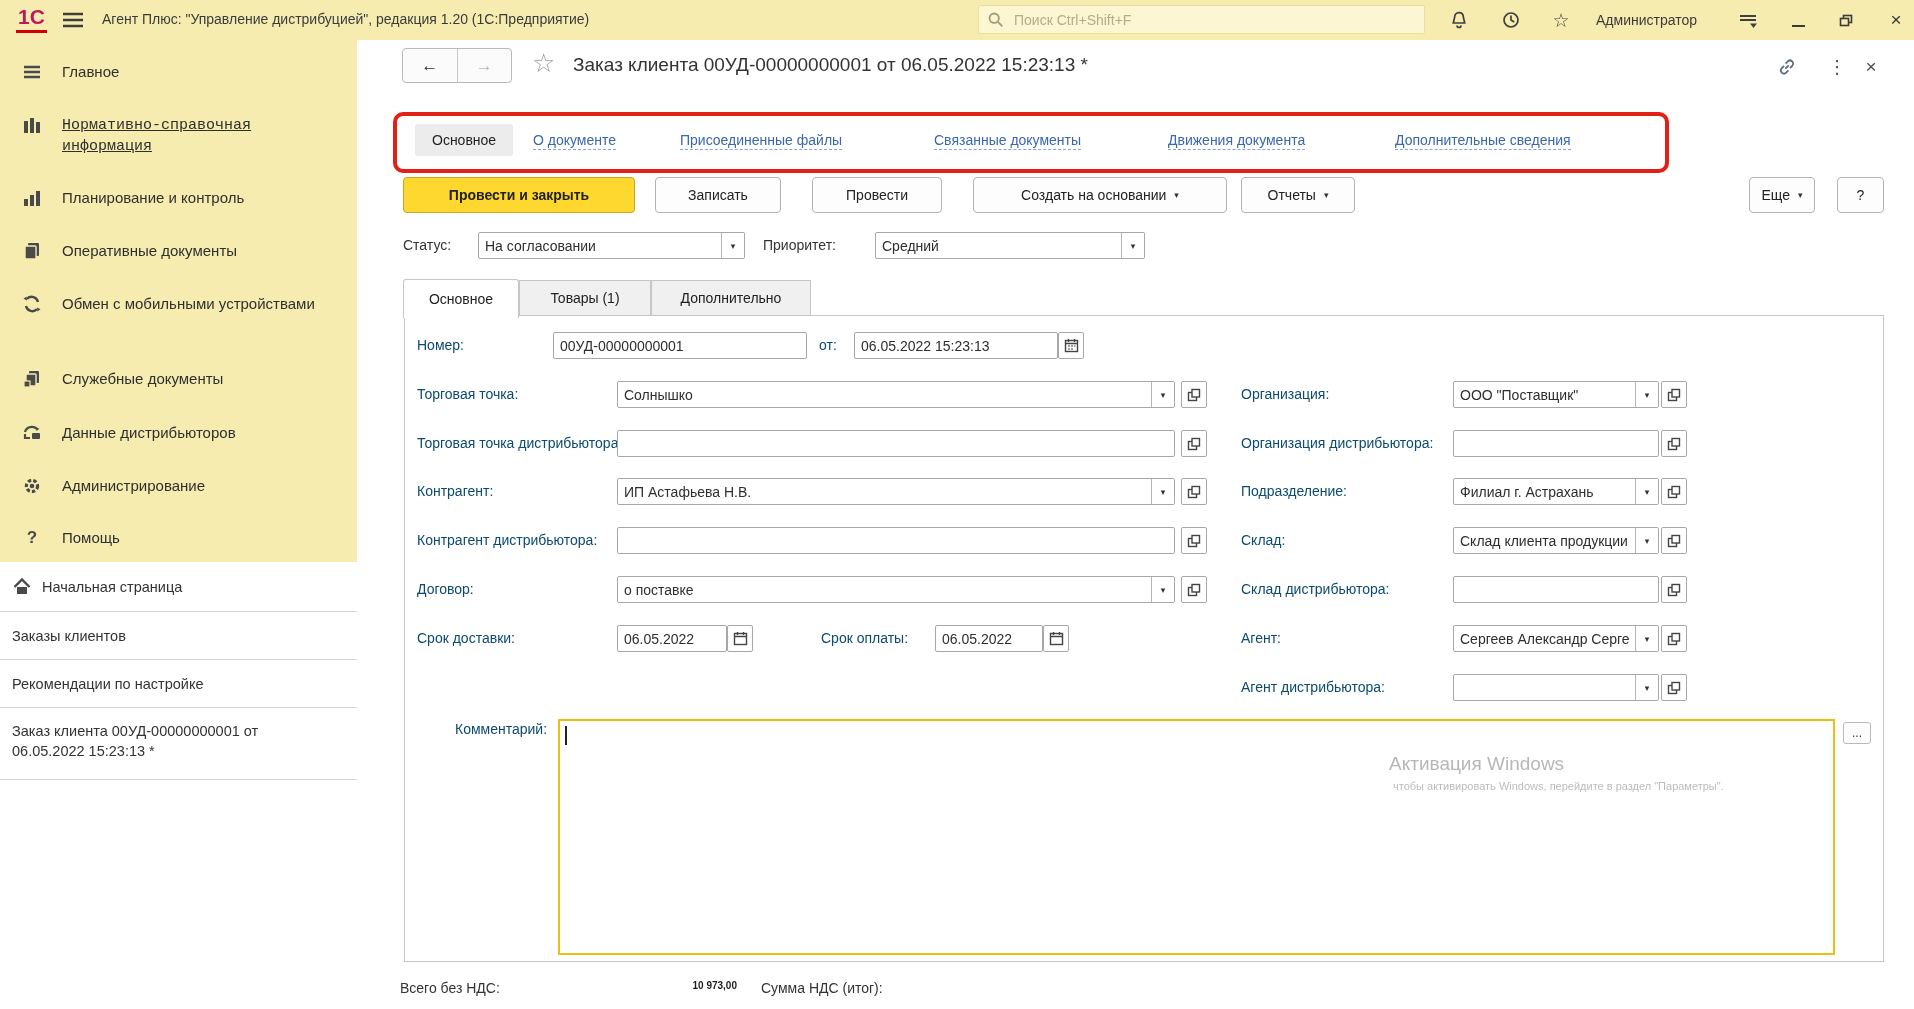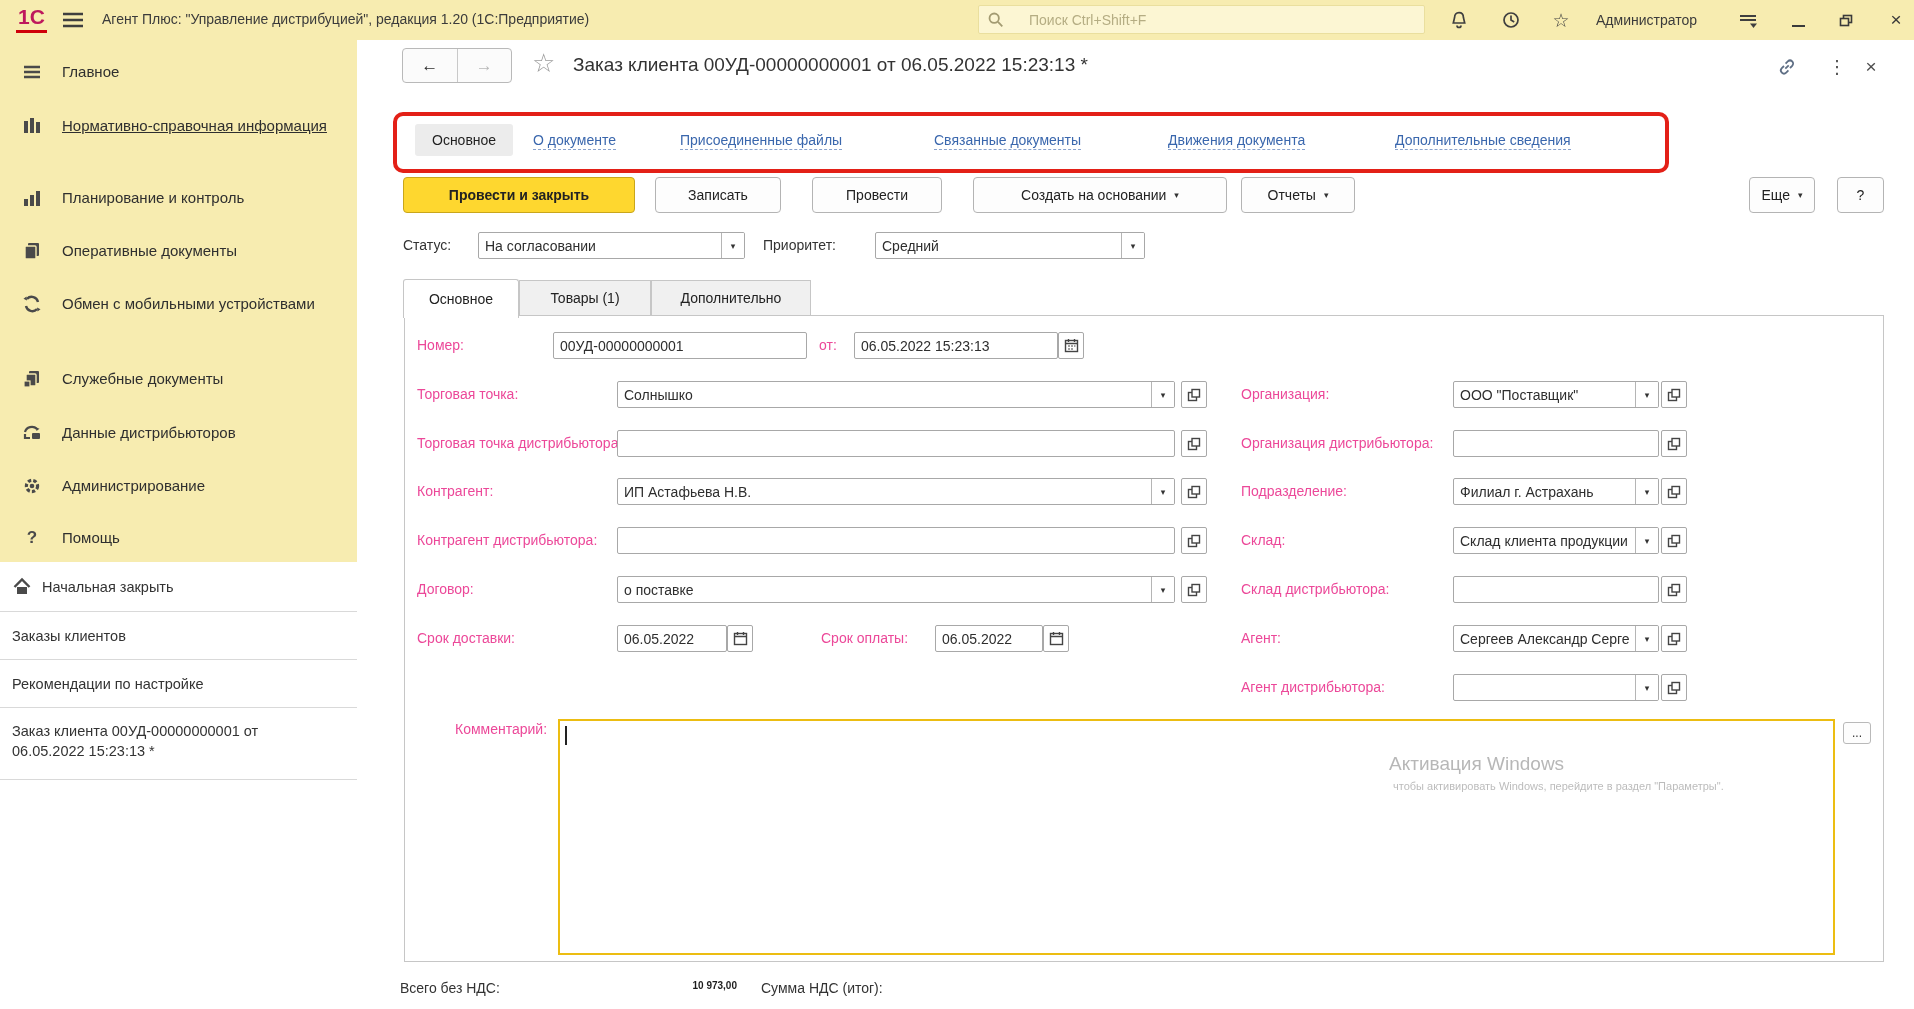--- a/index.html
+++ b/index.html
@@ -7,35 +7,35 @@
        font-family:"Liberation Sans","DejaVu Sans",sans-serif;color:#2e2e2e;}
   
   .topbar{position:absolute;left:0;top:0;width:1914px;height:40px;background:#f7ecb0;}
   .logo{position:absolute;left:16px;top:5px;font-size:21px;font-weight:bold;color:#be185d;
         border-bottom:3px solid #cf0009;padding:0 2px 1px 2px;line-height:24px;}
   .tb-burger{position:absolute;left:62px;top:10px;width:22px;height:20px;}
   .tb-title{position:absolute;left:102px;top:11px;font-size:14px;color:#3b3b3b;white-space:nowrap;}
   .search{position:absolute;left:978px;top:5px;width:447px;height:29px;background:#fcf6d3;
           border:1px solid #eadf9e;border-radius:2px;display:flex;align-items:center;box-sizing:border-box;}
   .search svg{margin-left:8px;}
-  .search input{border:none;outline:none;background:transparent;font-size:14px;margin-left:22px;width:380px;
+  .search input{border:none;outline:none;background:transparent;font-size:14px;margin-left:7px;width:380px;
                 color:#c2410c;font-family:inherit;}
   .search input::placeholder{color:#b5ad83;}
   .tbicon{position:absolute;top:9px;width:22px;height:22px;display:flex;align-items:center;justify-content:center;}
   .tb-user{position:absolute;left:1596px;top:12px;font-size:14px;color:#3b3b3b;}
   .winbtn{position:absolute;top:8px;width:24px;height:24px;display:flex;align-items:center;justify-content:center;
           color:#3a3a3a;font-size:17px;}
   .minbar{width:13px;height:2px;background:#3a3a3a;margin-top:12px;}
   
   .sidebar{position:absolute;left:0;top:40px;width:357px;height:969px;background:#fff;}
   .side-menu{position:absolute;left:0;top:0;width:357px;height:522px;background:#f7ecb0;}
   .mi{position:absolute;left:0;width:357px;display:flex;align-items:flex-start;cursor:pointer;}
   .mico{position:absolute;left:20px;top:0;width:24px;height:22px;display:flex;align-items:center;justify-content:center;}
   .mlabel{display:block;margin-left:62px;width:275px;font-size:15px;line-height:21px;color:#2f2f2f;}
-  .mlabel.u{text-decoration:underline;}
+  .mlabel.u{text-decoration:underline;font-family:Liberation Mono, monospace;}
   .qmark{font-size:17px;font-weight:bold;color:#4a4a4a;}
   .pages{position:absolute;left:0;top:522px;width:357px;}
   .pg{position:relative;border-bottom:1px solid #d9d9d9;font-size:14.5px;color:#333;display:flex;
       align-items:center;box-sizing:border-box;padding-left:12px;cursor:pointer;background:#fff;}
   .pg .pglabel{line-height:20px;}
   .pghome{height:50px;}
   .pgrow{height:48px;}
   .pgdoc{height:72px;align-items:flex-start;padding-top:13px;}
   .pgdoc .pglabel{width:290px;}
   .homeico{margin-right:10px;display:flex;}
@@ -65,21 +65,21 @@
        align-items:center;font-size:14px;box-sizing:border-box;padding-left:6px;overflow:hidden;}
   .fval{white-space:nowrap;overflow:hidden;flex:1;}
   .dbtn{width:22px;align-self:stretch;border-left:1px solid #b5b5b5;display:flex;align-items:center;
         justify-content:center;background:#fff;cursor:pointer;flex:none;}
   .sqbtn{position:absolute;width:26px;height:27px;border:1px solid #a8a8a8;background:#fff;border-radius:2px;
          display:flex;align-items:center;justify-content:center;box-sizing:border-box;cursor:pointer;}
   .ftab{position:absolute;top:240px;height:36px;background:#f0f0f0;border:1px solid #c6c6c6;box-sizing:border-box;
         display:flex;align-items:center;justify-content:center;font-size:14px;color:#222;cursor:pointer;}
   .ftab.active{top:239px;height:39px;background:#fff;border-bottom:none;z-index:3;border-top-left-radius:3px;border-top-right-radius:3px;}
   .panel{position:absolute;left:47px;top:275px;width:1480px;height:647px;border:1px solid #c6c6c6;background:#fff;box-sizing:border-box;}
-  .flbl{position:absolute;height:27px;line-height:27px;font-size:14px;color:#ec4899;white-space:nowrap;}
+  .flbl{position:absolute;height:27px;line-height:27px;font-size:14px;color:#0c4a6e;white-space:nowrap;}
   .commentbox{position:absolute;left:153px;top:403px;width:1277px;height:236px;border:2px solid #ecbd12;
               background:#fff;box-sizing:border-box;}
   .caret{position:absolute;left:160px;top:410px;width:2px;height:19px;background:#222;}
   .dots3{position:absolute;left:1438px;top:406px;width:26px;height:20px;border:1px solid #b9b9b9;border-radius:3px;
          background:#fdfdfd;display:flex;align-items:center;justify-content:center;font-size:12px;color:#333;line-height:8px;cursor:pointer;}
   .wm1{position:absolute;left:984px;top:437px;font-size:19px;color:#ababab;opacity:.85;}
   .wm2{position:absolute;left:988px;top:464px;font-size:11px;color:#b5b5b5;opacity:.9;}
   .totlbl{position:absolute;top:940px;font-size:14px;color:#333;}
   .totval{position:absolute;top:940px;left:250px;width:130px;text-align:right;font-size:10px;font-weight:bold;color:#1c1c1c;}
   svg{display:block;}
@@ -234,21 +234,21 @@
     </div>
 
     <div class="pages">
       <div class="pg pghome">
         <span class="homeico">
           <svg width="20" height="19" viewBox="0 0 20 19">
             <path d="M2.5 10 L10 2.5 L17.5 10" fill="none" stroke="#4a4a4a" stroke-width="2.4"></path>
             <rect x="5" y="10" width="10" height="7" fill="#4a4a4a"></rect>
           </svg>
         </span>
-        <span class="pglabel">Начальная закрыть</span>
+        <span class="pglabel">Начальная страница</span>
       </div>
       <div class="pg pgrow">
         <span class="pglabel">Заказы клиентов</span>
       </div>
       <div class="pg pgrow">
         <span class="pglabel">Рекомендации по настройке</span>
       </div>
       <div class="pg pgdoc">
         <span class="pglabel">Заказ клиента 00УД-00000000001 от 06.05.2022 15:23:13 *</span>
       </div>

